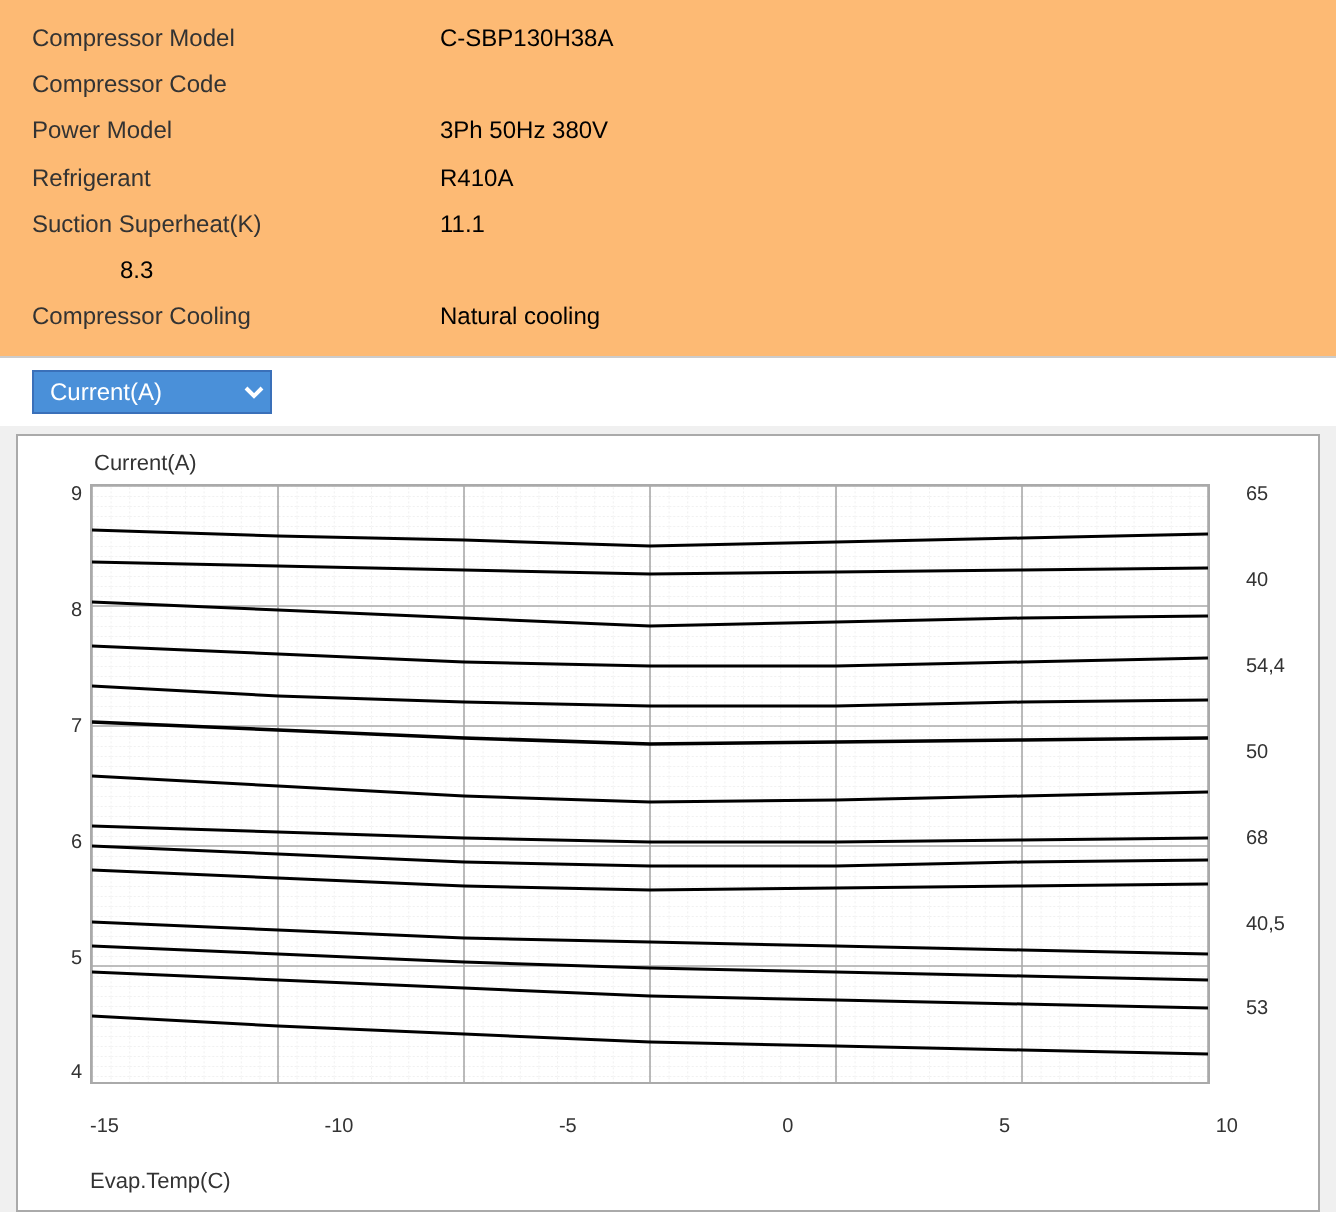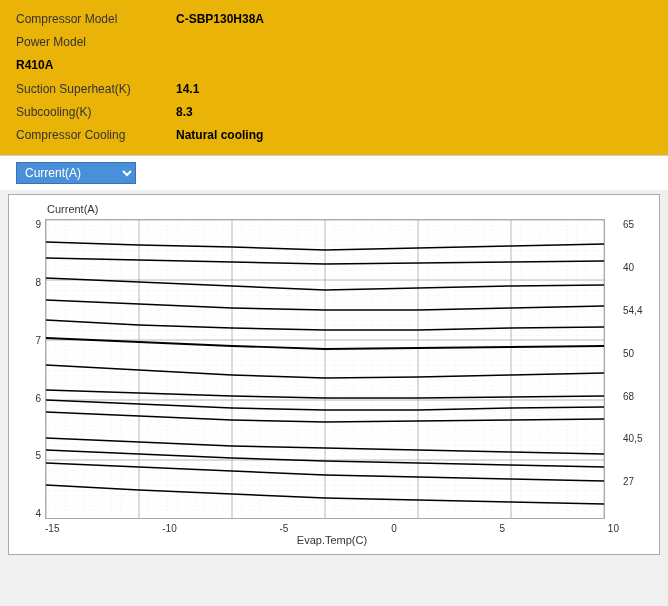--- a/index.html
+++ b/index.html
@@ -4,39 +4,40 @@
   <style>
     * { margin: 0; padding: 0; box-sizing: border-box; }
     body {
       font-family: Arial, sans-serif;
       font-size: 12px;
       background: #f0f0f0;
       width: 668px;
       min-height: 606px;
     }
     .info-section {
-      background: #eab308;
+      background: #fdba74;
       padding: 8px 16px;
       border-bottom: 1px solid #ccc;
     }
     .info-row {
       display: flex;
       align-items: center;
       padding: 2px 0;
       line-height: 1.6;
     }
     .info-label {
       width: 160px;
       color: #333;
       font-size: 12px;
     }
     .info-value {
-      font-weight: bold;
+      font-weight: normal;
       color: #000;
       font-size: 12px;
+      margin-left: 44px;
     }
     .dropdown-row {
       padding: 6px 16px;
       background: #fff;
     }
     .dropdown-select {
       background: #4a90d9;
       color: #fff;
       border: 1px solid #3a70b9;
       padding: 2px 4px;
@@ -88,49 +89,54 @@
     }
     .x-axis-area {
       margin-left: 28px;
       margin-right: 32px;
     }
     .x-axis-labels {
       display: flex;
       justify-content: space-between;
       font-size: 10px;
       color: #333;
-      margin-top: 4px;
+      margin-top: 16px;
     }
     .x-axis-title {
-      text-align: center;
+      text-align: left;
       font-size: 11px;
       color: #333;
-      margin-top: 0;
+      margin-top: 16px;
     }
   </style>
 </head>
 <body>
 
 <div class="info-section">
   <div class="info-row">
     <span class="info-label">Compressor Model</span>
     <span class="info-value">C-SBP130H38A</span>
   </div>
   <div class="info-row">
+    <span class="info-label">Compressor Code</span>
+    <span class="info-value"></span>
+  </div>
+  <div class="info-row">
     <span class="info-label">Power Model</span>
-  </div>
-  <div class="info-row">
+    <span class="info-value">3Ph  50Hz  380V</span>
+  </div>
+  <div class="info-row">
+    <span class="info-label">Refrigerant</span>
     <span class="info-value">R410A</span>
   </div>
   <div class="info-row">
     <span class="info-label">Suction Superheat(K)</span>
-    <span class="info-value">14.1</span>
-  </div>
-  <div class="info-row">
-    <span class="info-label">Subcooling(K)</span>
+    <span class="info-value">11.1</span>
+  </div>
+  <div class="info-row">
     <span class="info-value">8.3</span>
   </div>
   <div class="info-row">
     <span class="info-label">Compressor Cooling</span>
     <span class="info-value">Natural cooling</span>
   </div>
 </div>
 
 <div class="dropdown-row">
   <select class="dropdown-select">
@@ -208,21 +214,21 @@
       </svg>
     </div>
 
     <div class="right-labels">
       <span>65</span>
       <span>40</span>
       <span>54,4</span>
       <span>50</span>
       <span>68</span>
       <span>40,5</span>
-      <span>27</span>
+      <span>53</span>
       <span></span>
     </div>
   </div>
 
   <div class="x-axis-area">
     <div class="x-axis-labels">
       <span>-15</span>
       <span>-10</span>
       <span>-5</span>
       <span>0</span>

